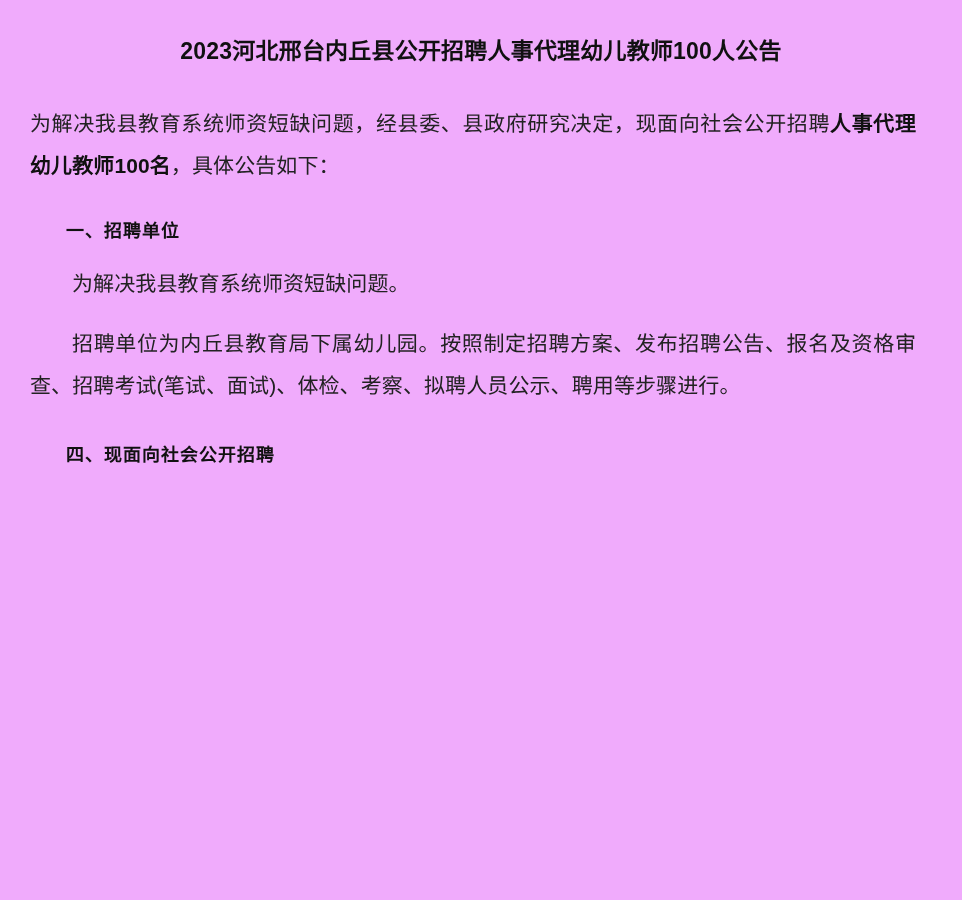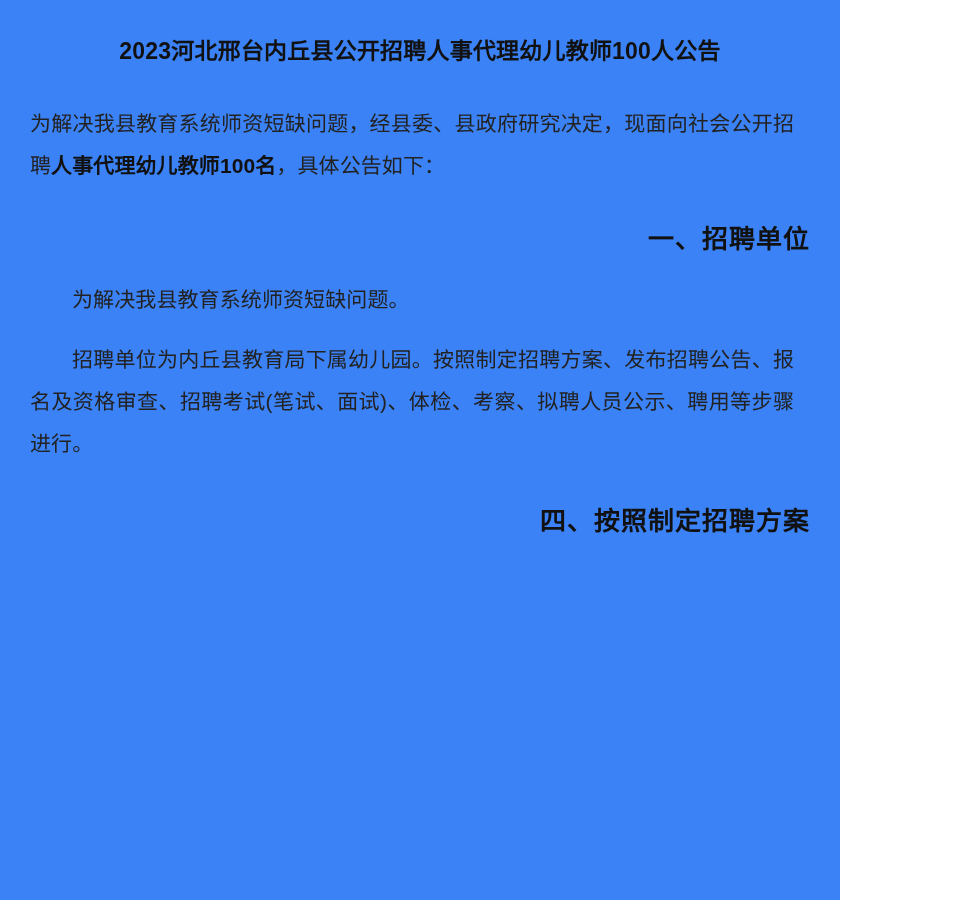--- a/index.html
+++ b/index.html
@@ -7,25 +7,25 @@
     padding: 0;
     background: #ffffff;
   }
   body {
     width: 976px;
     min-height: 900px;
     font-family: "Liberation Sans", "DejaVu Sans", sans-serif;
     color: #1a1a1a;
   }
   .page {
-    width: 840px;
+    width: 962px;
     min-height: 900px;
     box-sizing: border-box;
     padding: 34px 30px 20px 30px;
-    background: #3b82f6;
+    background: #f0abfc;
   }
   .doc-title {
     text-align: center;
     font-size: 23px;
     font-weight: bold;
     line-height: 1.5;
     color: #111111;
     margin: 0 0 34px 0;
     letter-spacing: 0.2px;
   }
@@ -42,28 +42,27 @@
     margin-bottom: 26px;
   }
   .para.indent {
     text-indent: 2em;
   }
   .para strong {
     font-weight: bold;
     color: #111111;
   }
   .section-heading {
-    font-size: 26px;
+    font-size: 18px;
     font-weight: bold;
     color: #111111;
     line-height: 2.0;
     margin: 26px 0 14px 0;
     text-indent: 2em;
     letter-spacing: 1px;
-    text-align: right;
   }
   .section-heading.tight {
     margin-top: 30px;
   }
   .body-block {
     margin-bottom: 10px;
   }
 </style>
 </head>
 <body>
@@ -78,16 +77,16 @@
     <h2 class="section-heading">一、招聘单位</h2>
     <p class="para indent">为解决我县教育系统师资短缺问题。</p>
   </div>
 
 
   <div class="body-block">
     <p class="para indent">招聘单位为内丘县教育局下属幼儿园。按照制定招聘方案、发布招聘公告、报名及资格审查、招聘考试(笔试、面试)、体检、考察、拟聘人员公示、聘用等步骤进行。</p>
   </div>
 
   <div class="body-block">
-    <h2 class="section-heading tight">四、按照制定招聘方案</h2>
+    <h2 class="section-heading tight">四、现面向社会公开招聘</h2>
   </div>
 
 </div>
 
 </body></html>

